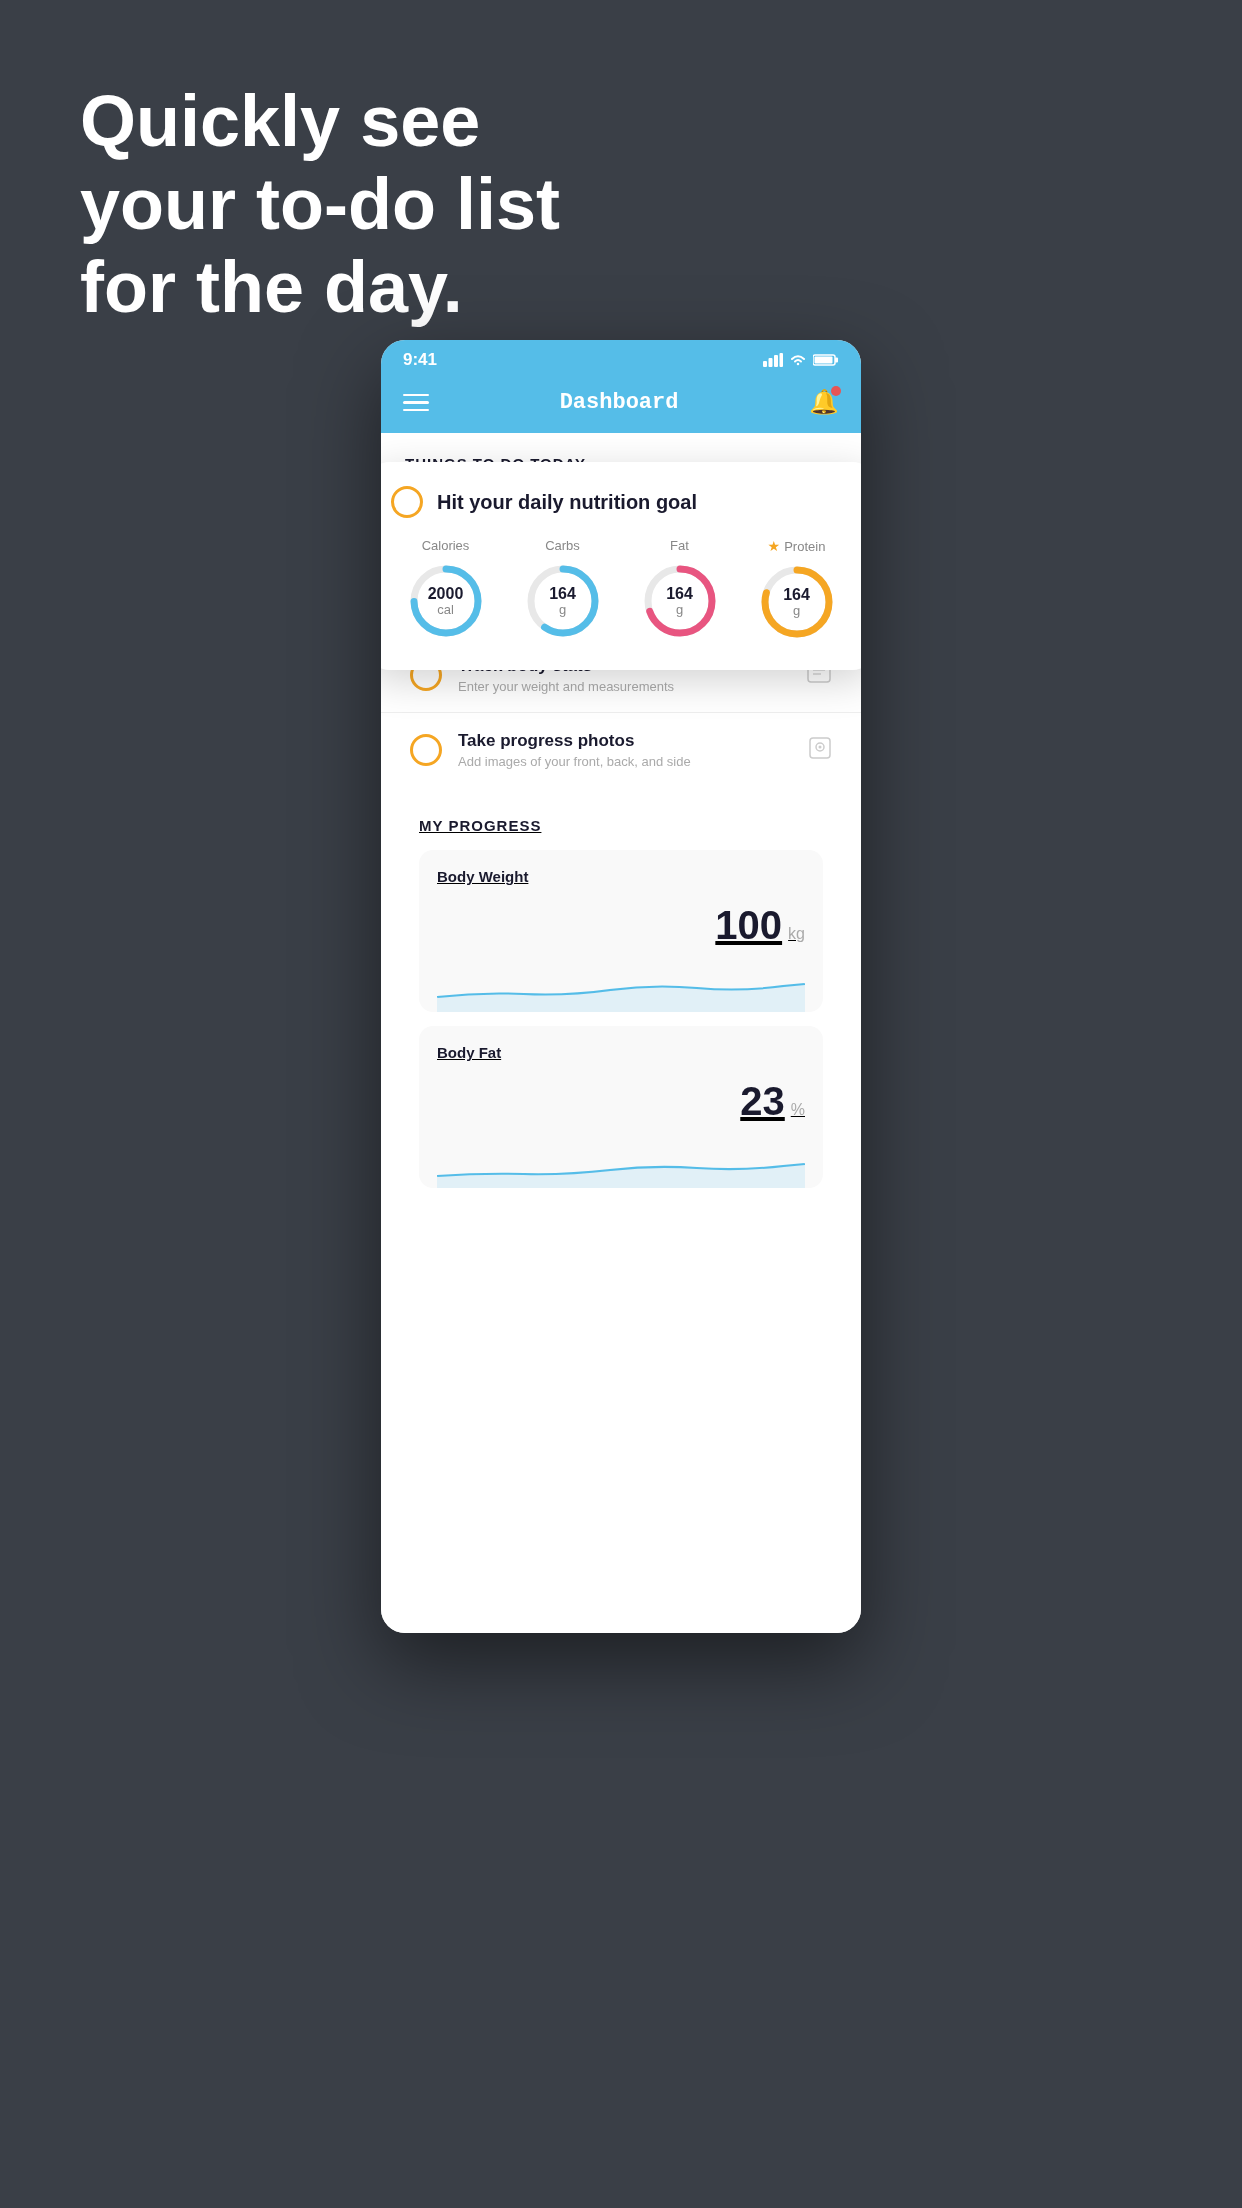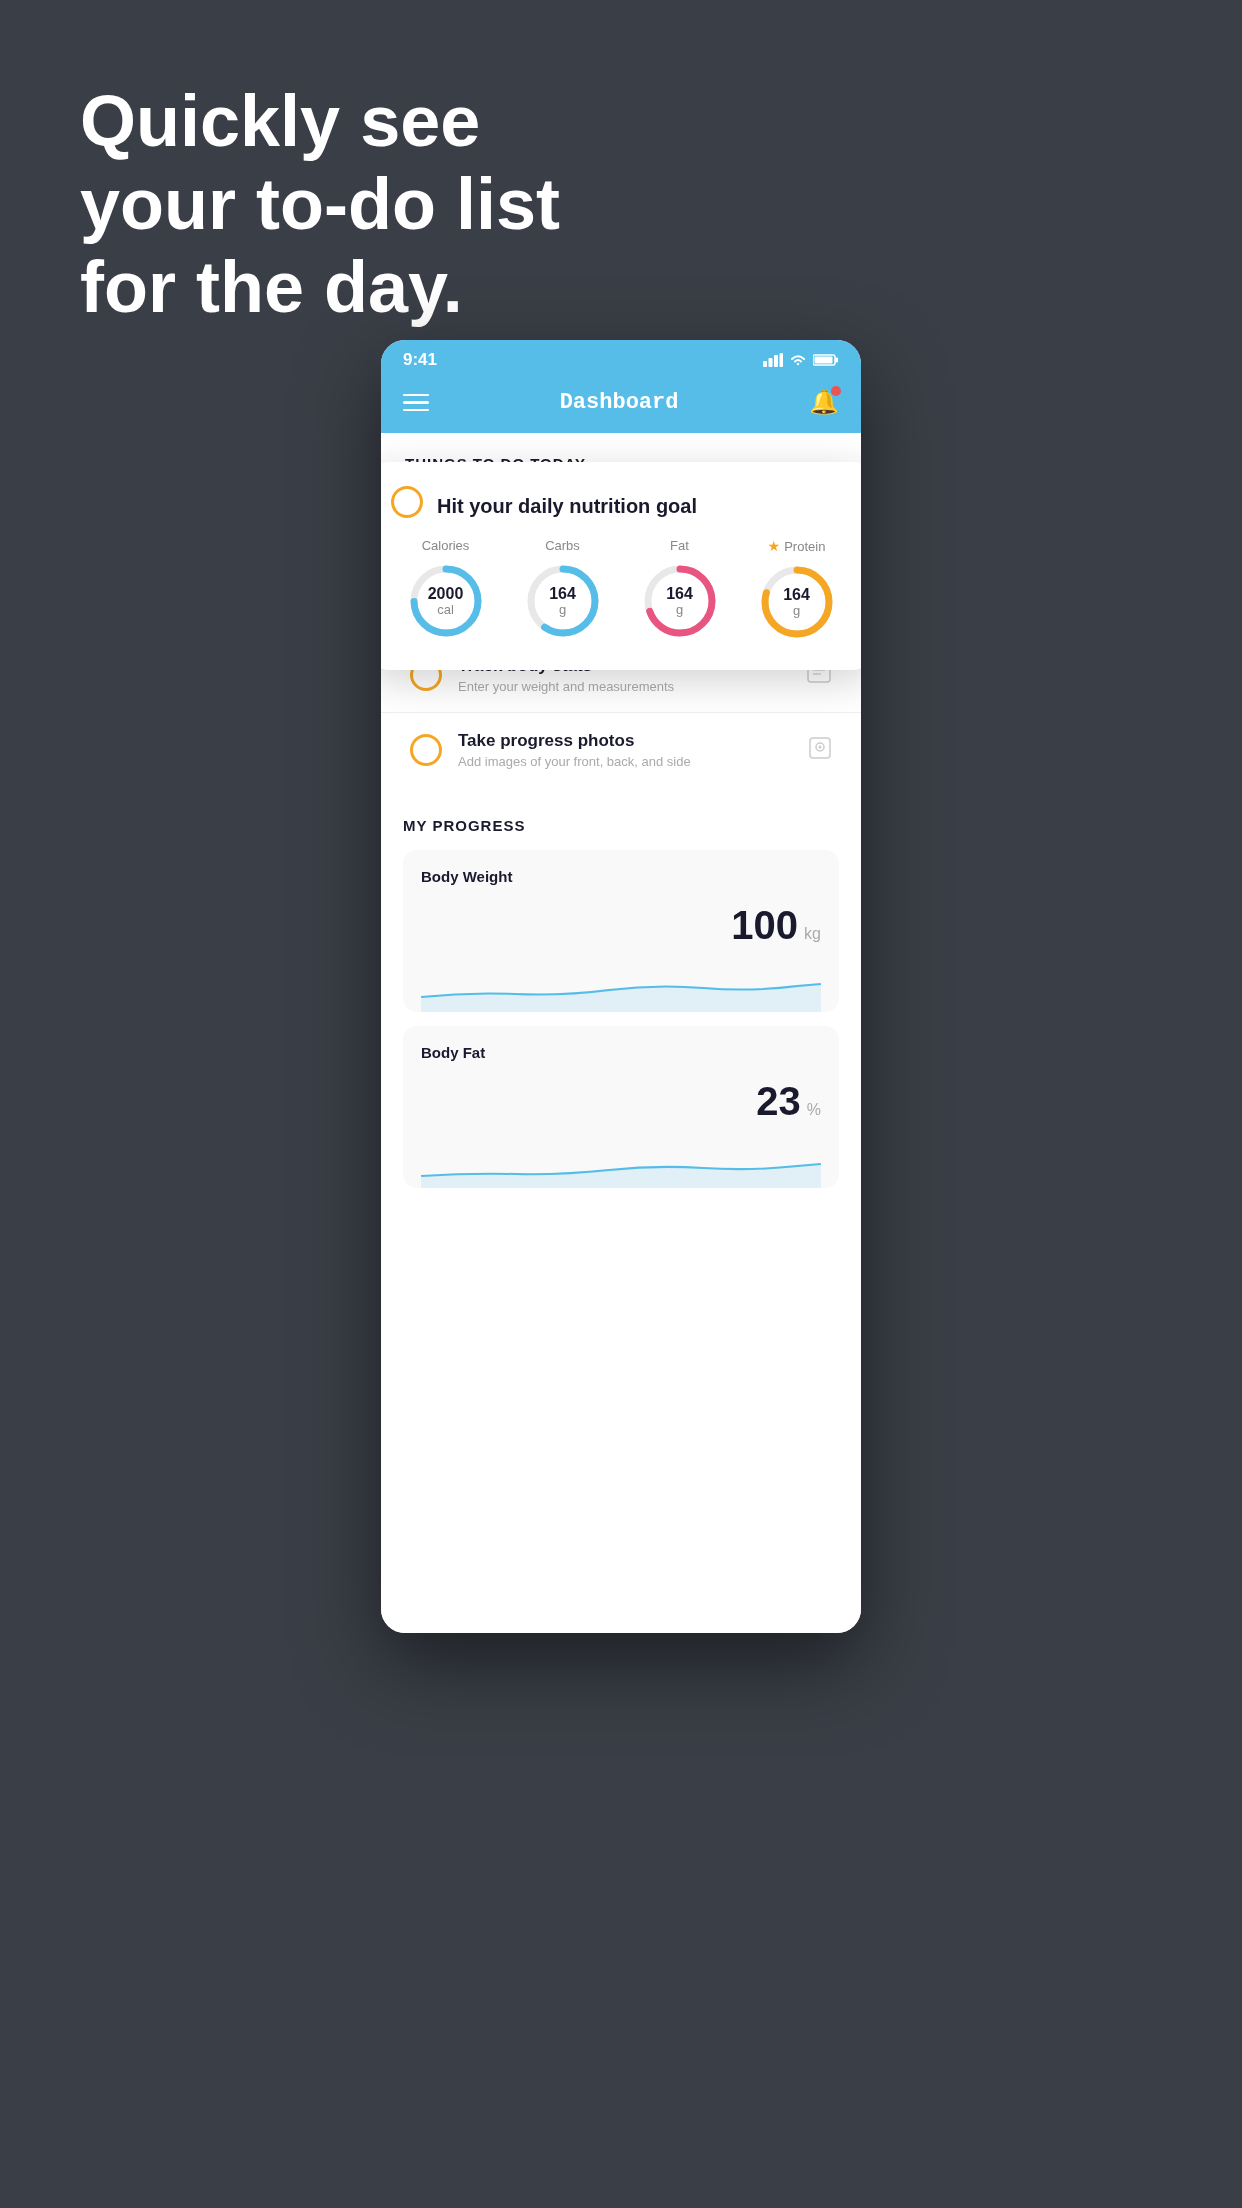--- a/index.html
+++ b/index.html
@@ -125,21 +125,21 @@
       left: -20px;
       right: -20px;
       background: #fff;
       border-radius: 18px;
       box-shadow: 0 10px 40px rgba(0,0,0,0.18);
       padding: 24px 20px 28px;
       z-index: 10;
     }
     .card-title-row {
       display: flex;
-      align-items: flex-end;
+      align-items: center;
       gap: 14px;
       margin-bottom: 20px;
     }
     .circle-check {
       width: 32px;
       height: 32px;
       border-radius: 50%;
       border: 3px solid #f5a623;
       flex-shrink: 0;
     }
@@ -255,21 +255,22 @@
       font-size: 13px;
       color: #aaa;
     }
     .todo-icon-right {
       font-size: 20px;
       color: #ccc;
     }
 
     
     .progress-section {
-      padding: 30px 22px 0;
+      padding: 30px 38px 0;
+      text-decoration: underline;
     }
     .progress-title {
       font-size: 15px;
       font-weight: 800;
       color: #1a1a2e;
       letter-spacing: 1px;
       margin-bottom: 16px;
     }
     .progress-cards {
       display: flex;

